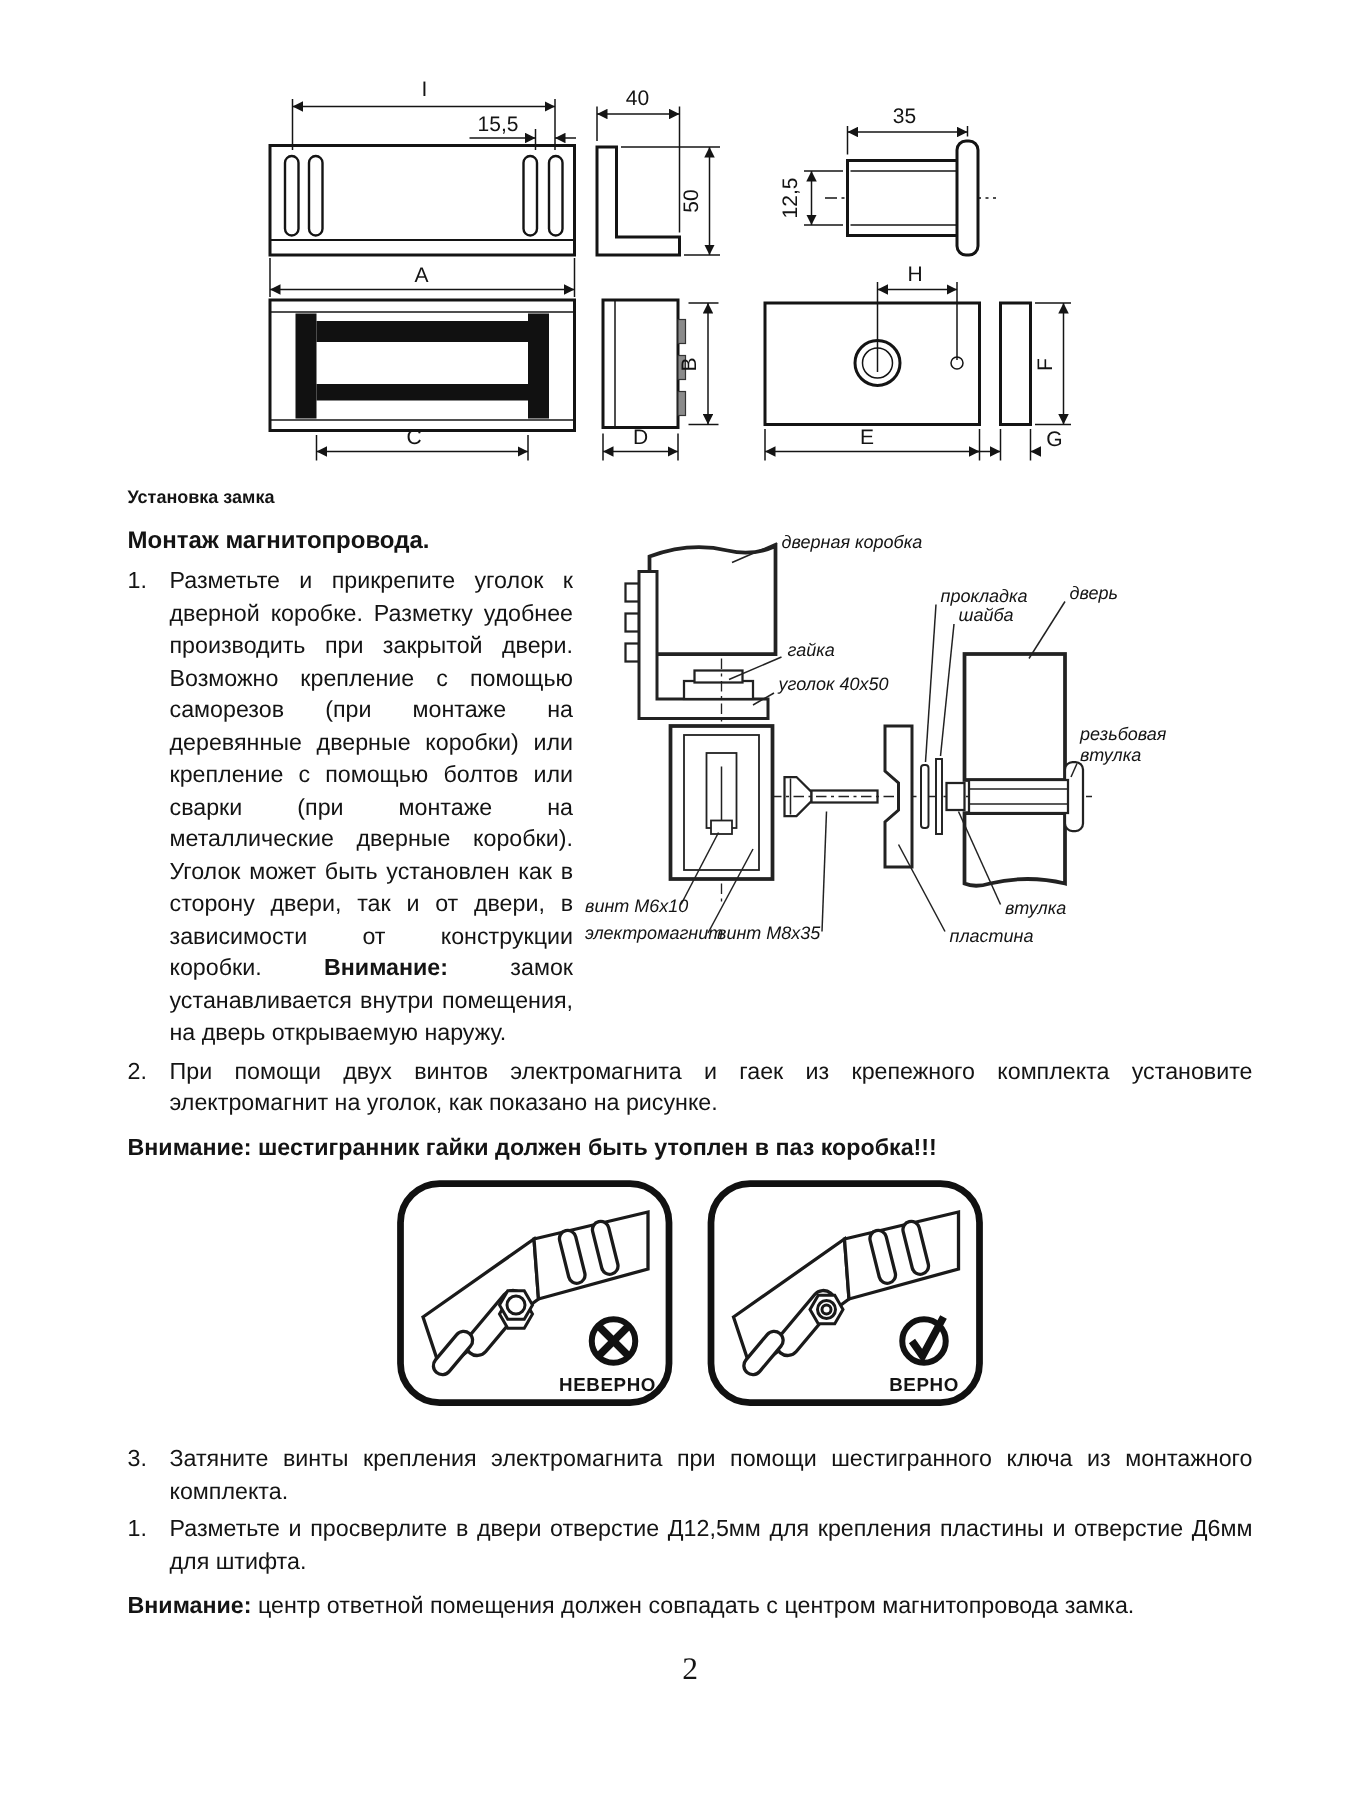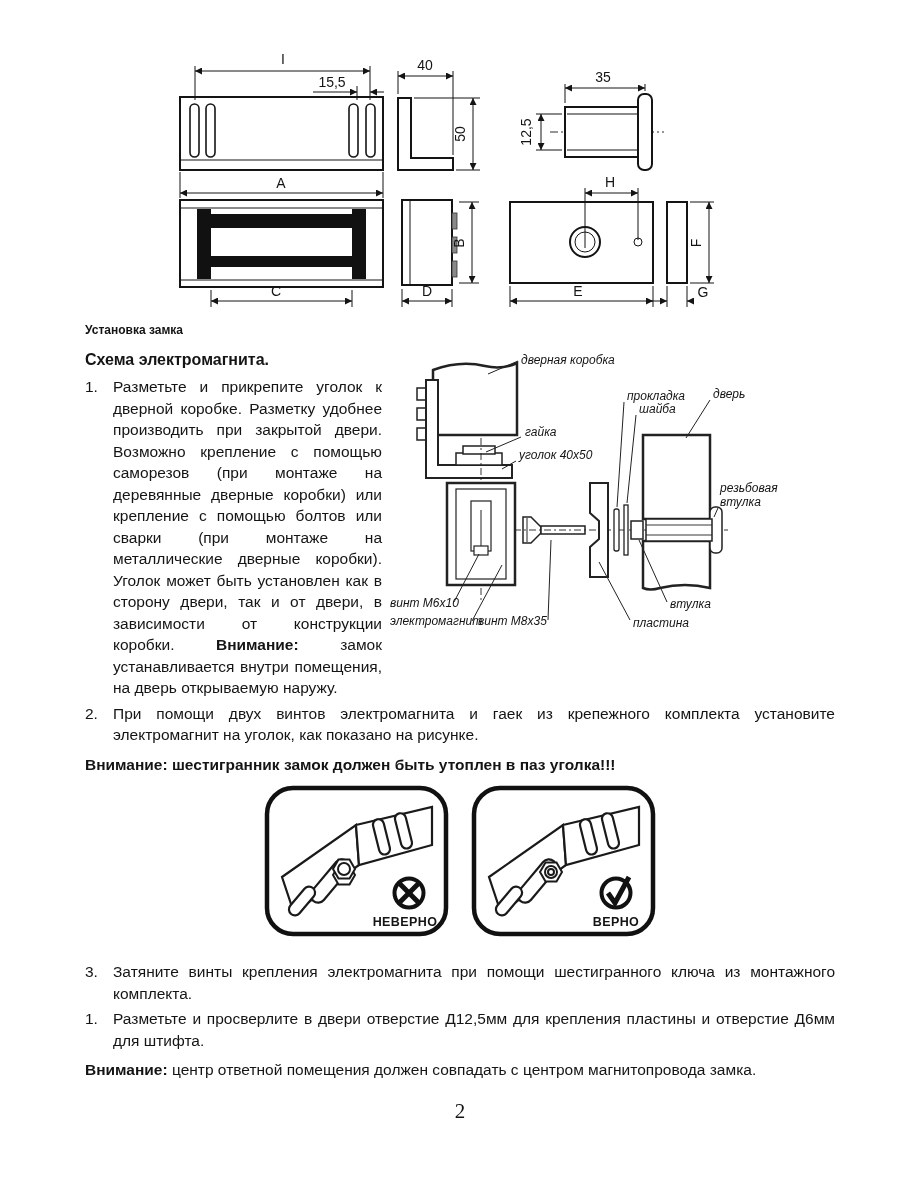--- a/index.html
+++ b/index.html
@@ -239,30 +239,30 @@
       <text class="lbl" x="237" y="50">прокладка</text>
       <text class="lbl" x="249" y="63">шайба</text>
       <text class="lbl" x="323" y="48">дверь</text>
       <text class="lbl" x="330" y="142">резьбовая</text>
       <text class="lbl" x="330" y="156">втулка</text>
       <text class="lbl" x="280" y="258">втулка</text>
       <text class="lbl" x="243" y="277">пластина</text>
     </svg>
   </figure>
 
-  <h3 class="doc">Схема электромагнита.</h3>
+  <h3 class="doc">Монтаж магнитопровода.</h3>
 
   <div class="step">
     <span class="num">1.</span><span>Разметьте и прикрепите уголок к дверной коробке. Разметку удобнее производить при закрытой двери. Возможно крепление с помощью саморезов (при монтаже на деревянные дверные коробки) или крепление с помощью болтов или сварки (при монтаже на металлические дверные коробки). Уголок может быть установлен как в сторону двери, так и от двери, в зависимости от конструкции коробки. </span><b>Внимание:</b><span> замок устанавливается внутри помещения, на дверь открываемую наружу.</span>
   </div>
   <div class="step">
     <span class="num">2.</span><span>При помощи двух винтов электромагнита и гаек из крепежного комплекта установите электромагнит на уголок, как показано на рисунке.</span>
   </div>
 
-  <p class="warn">Внимание: шестигранник замок должен быть утоплен в паз уголка!!!</p>
+  <p class="warn">Внимание: шестигранник гайки должен быть утоплен в паз коробка!!!</p>
 
   <div class="tiles">
     <svg width="185" height="152" viewBox="0 0 185 152">
       <rect x="3" y="3" width="179" height="146" rx="26" fill="#fff" stroke="#111" stroke-width="4.5"></rect>
       <g fill="#fff" stroke="#1a1a1a" stroke-width="2.2">
         <polygon points="18,92 92,40 95,80 30,128"></polygon>
         <polygon points="92,40 168,22 168,60 95,80"></polygon>
         <rect x="112" y="34" width="11" height="36" rx="5.5" transform="rotate(-14 117 52)"></rect>
         <rect x="134" y="28" width="11" height="36" rx="5.5" transform="rotate(-14 139 46)"></rect>
         <rect x="58.5" y="70" width="15" height="52" rx="7.5" transform="rotate(40 66 96)"></rect>

